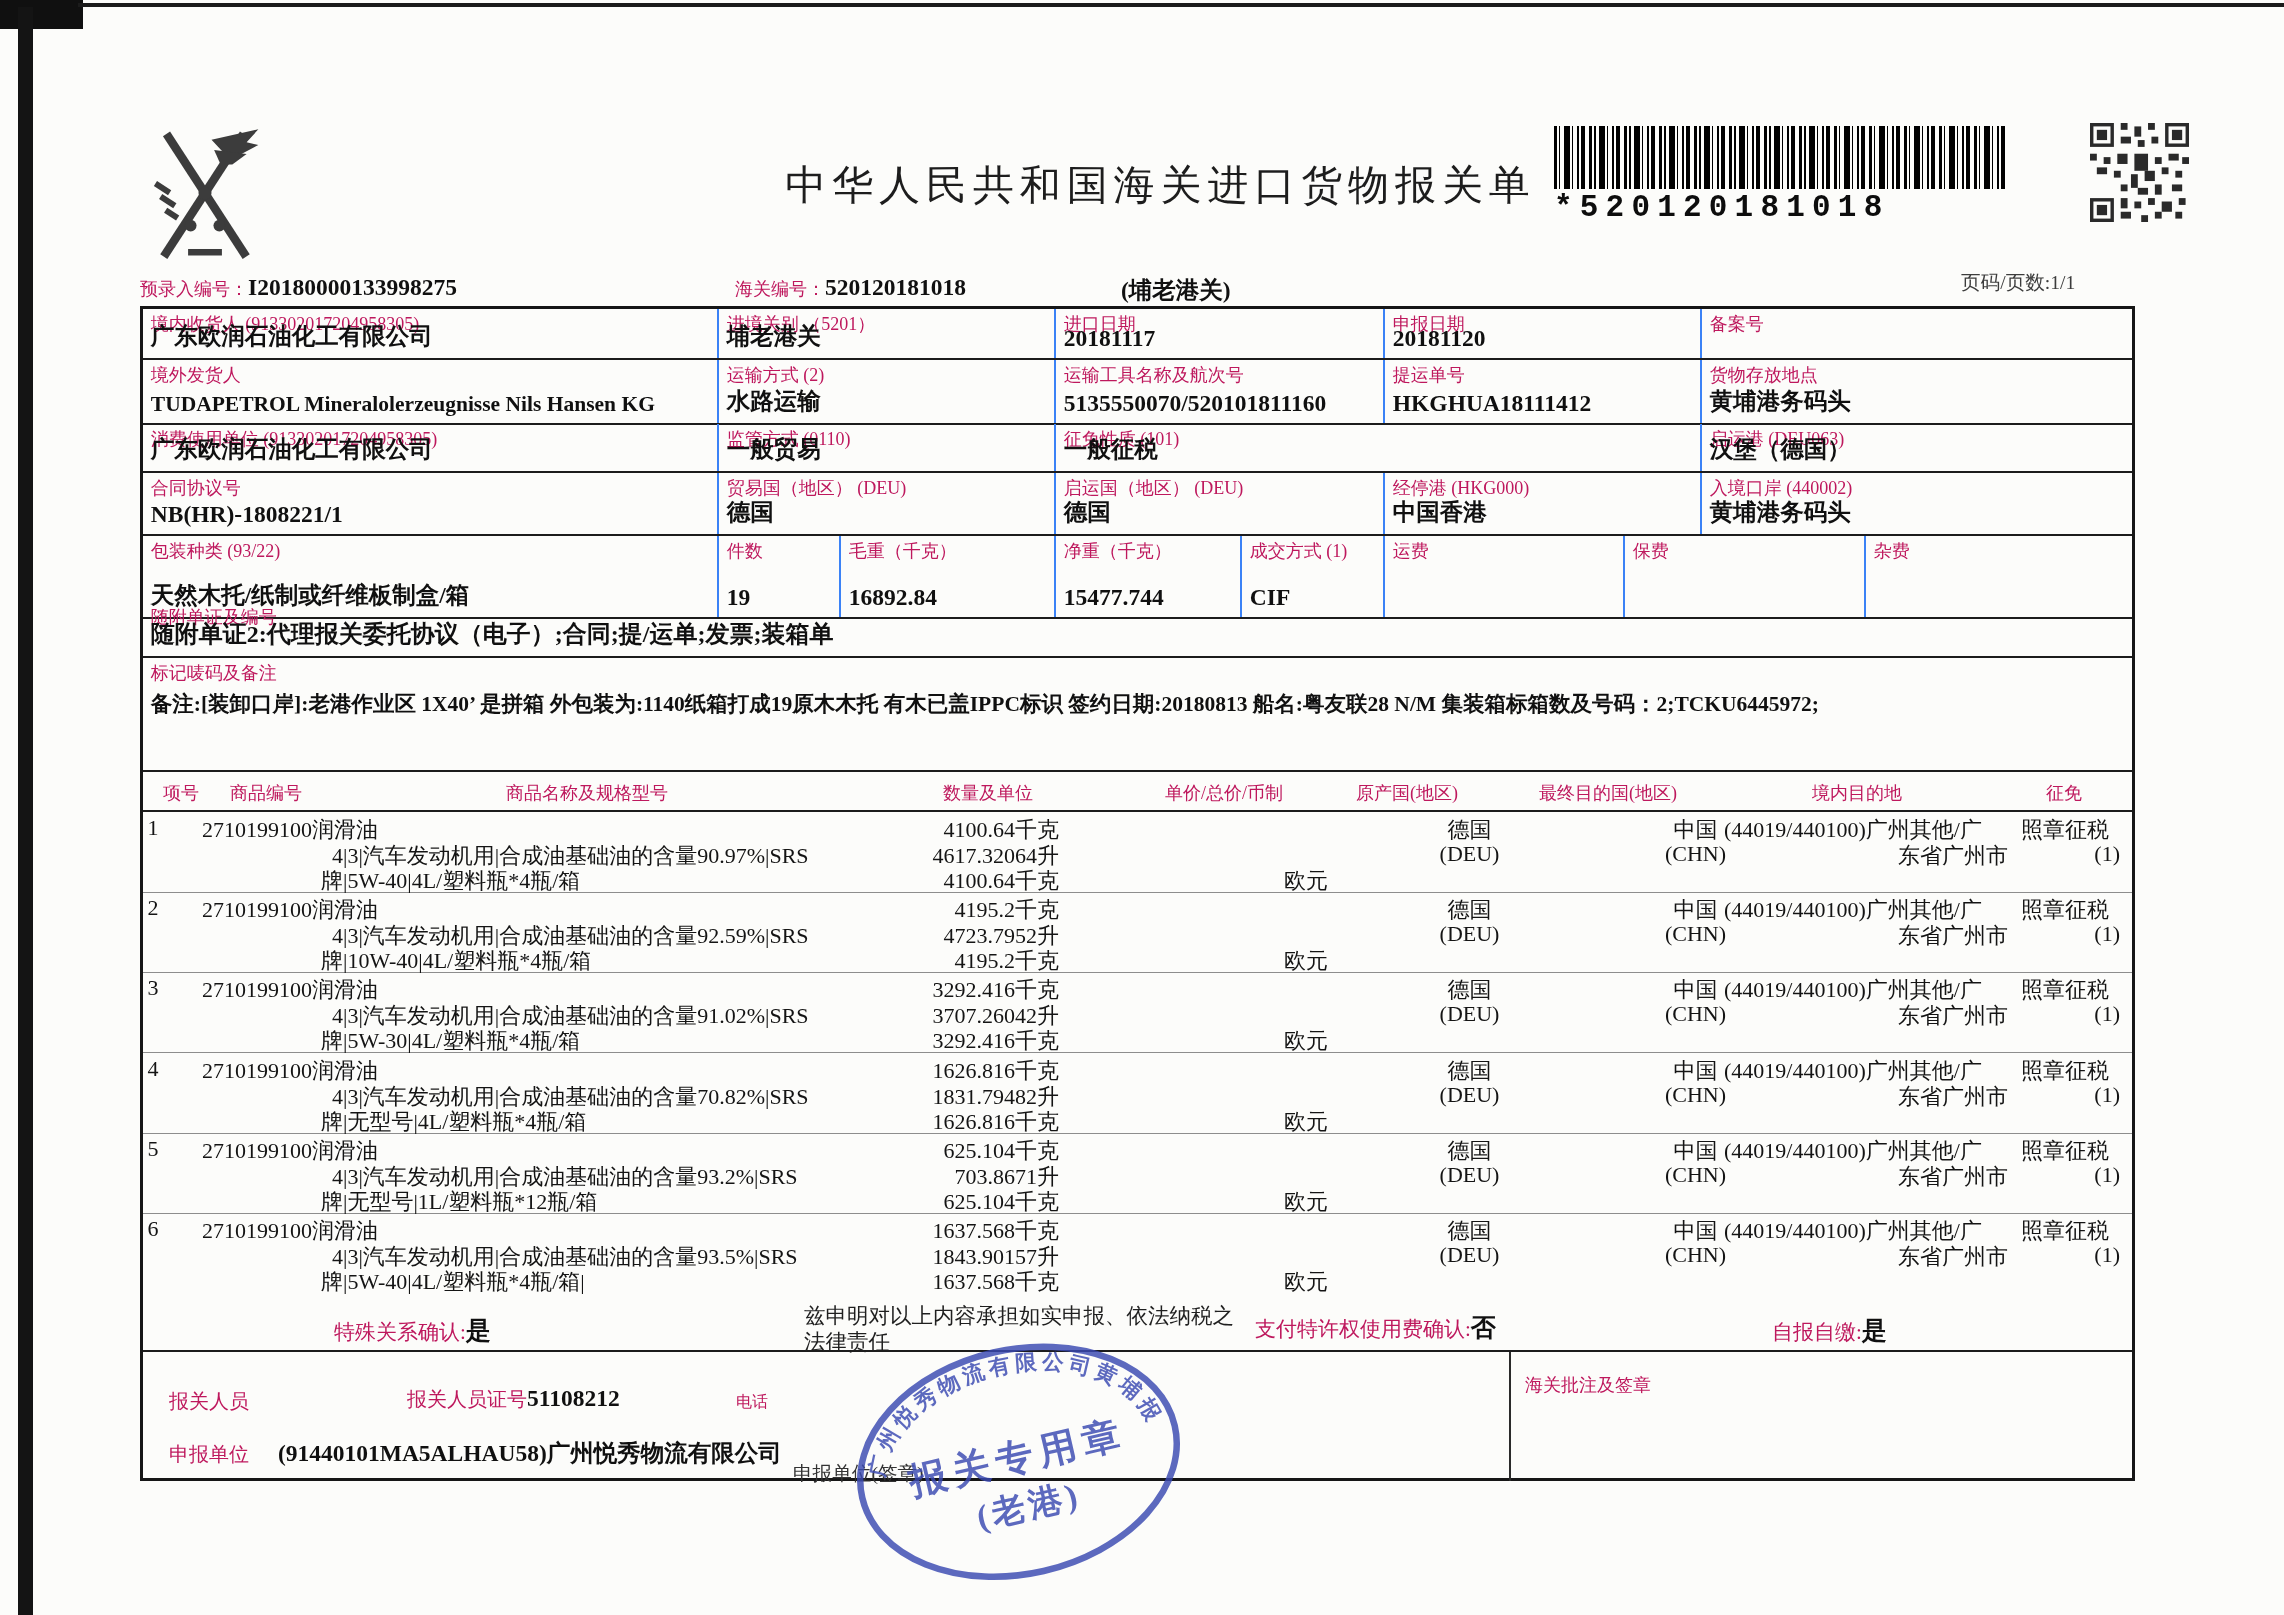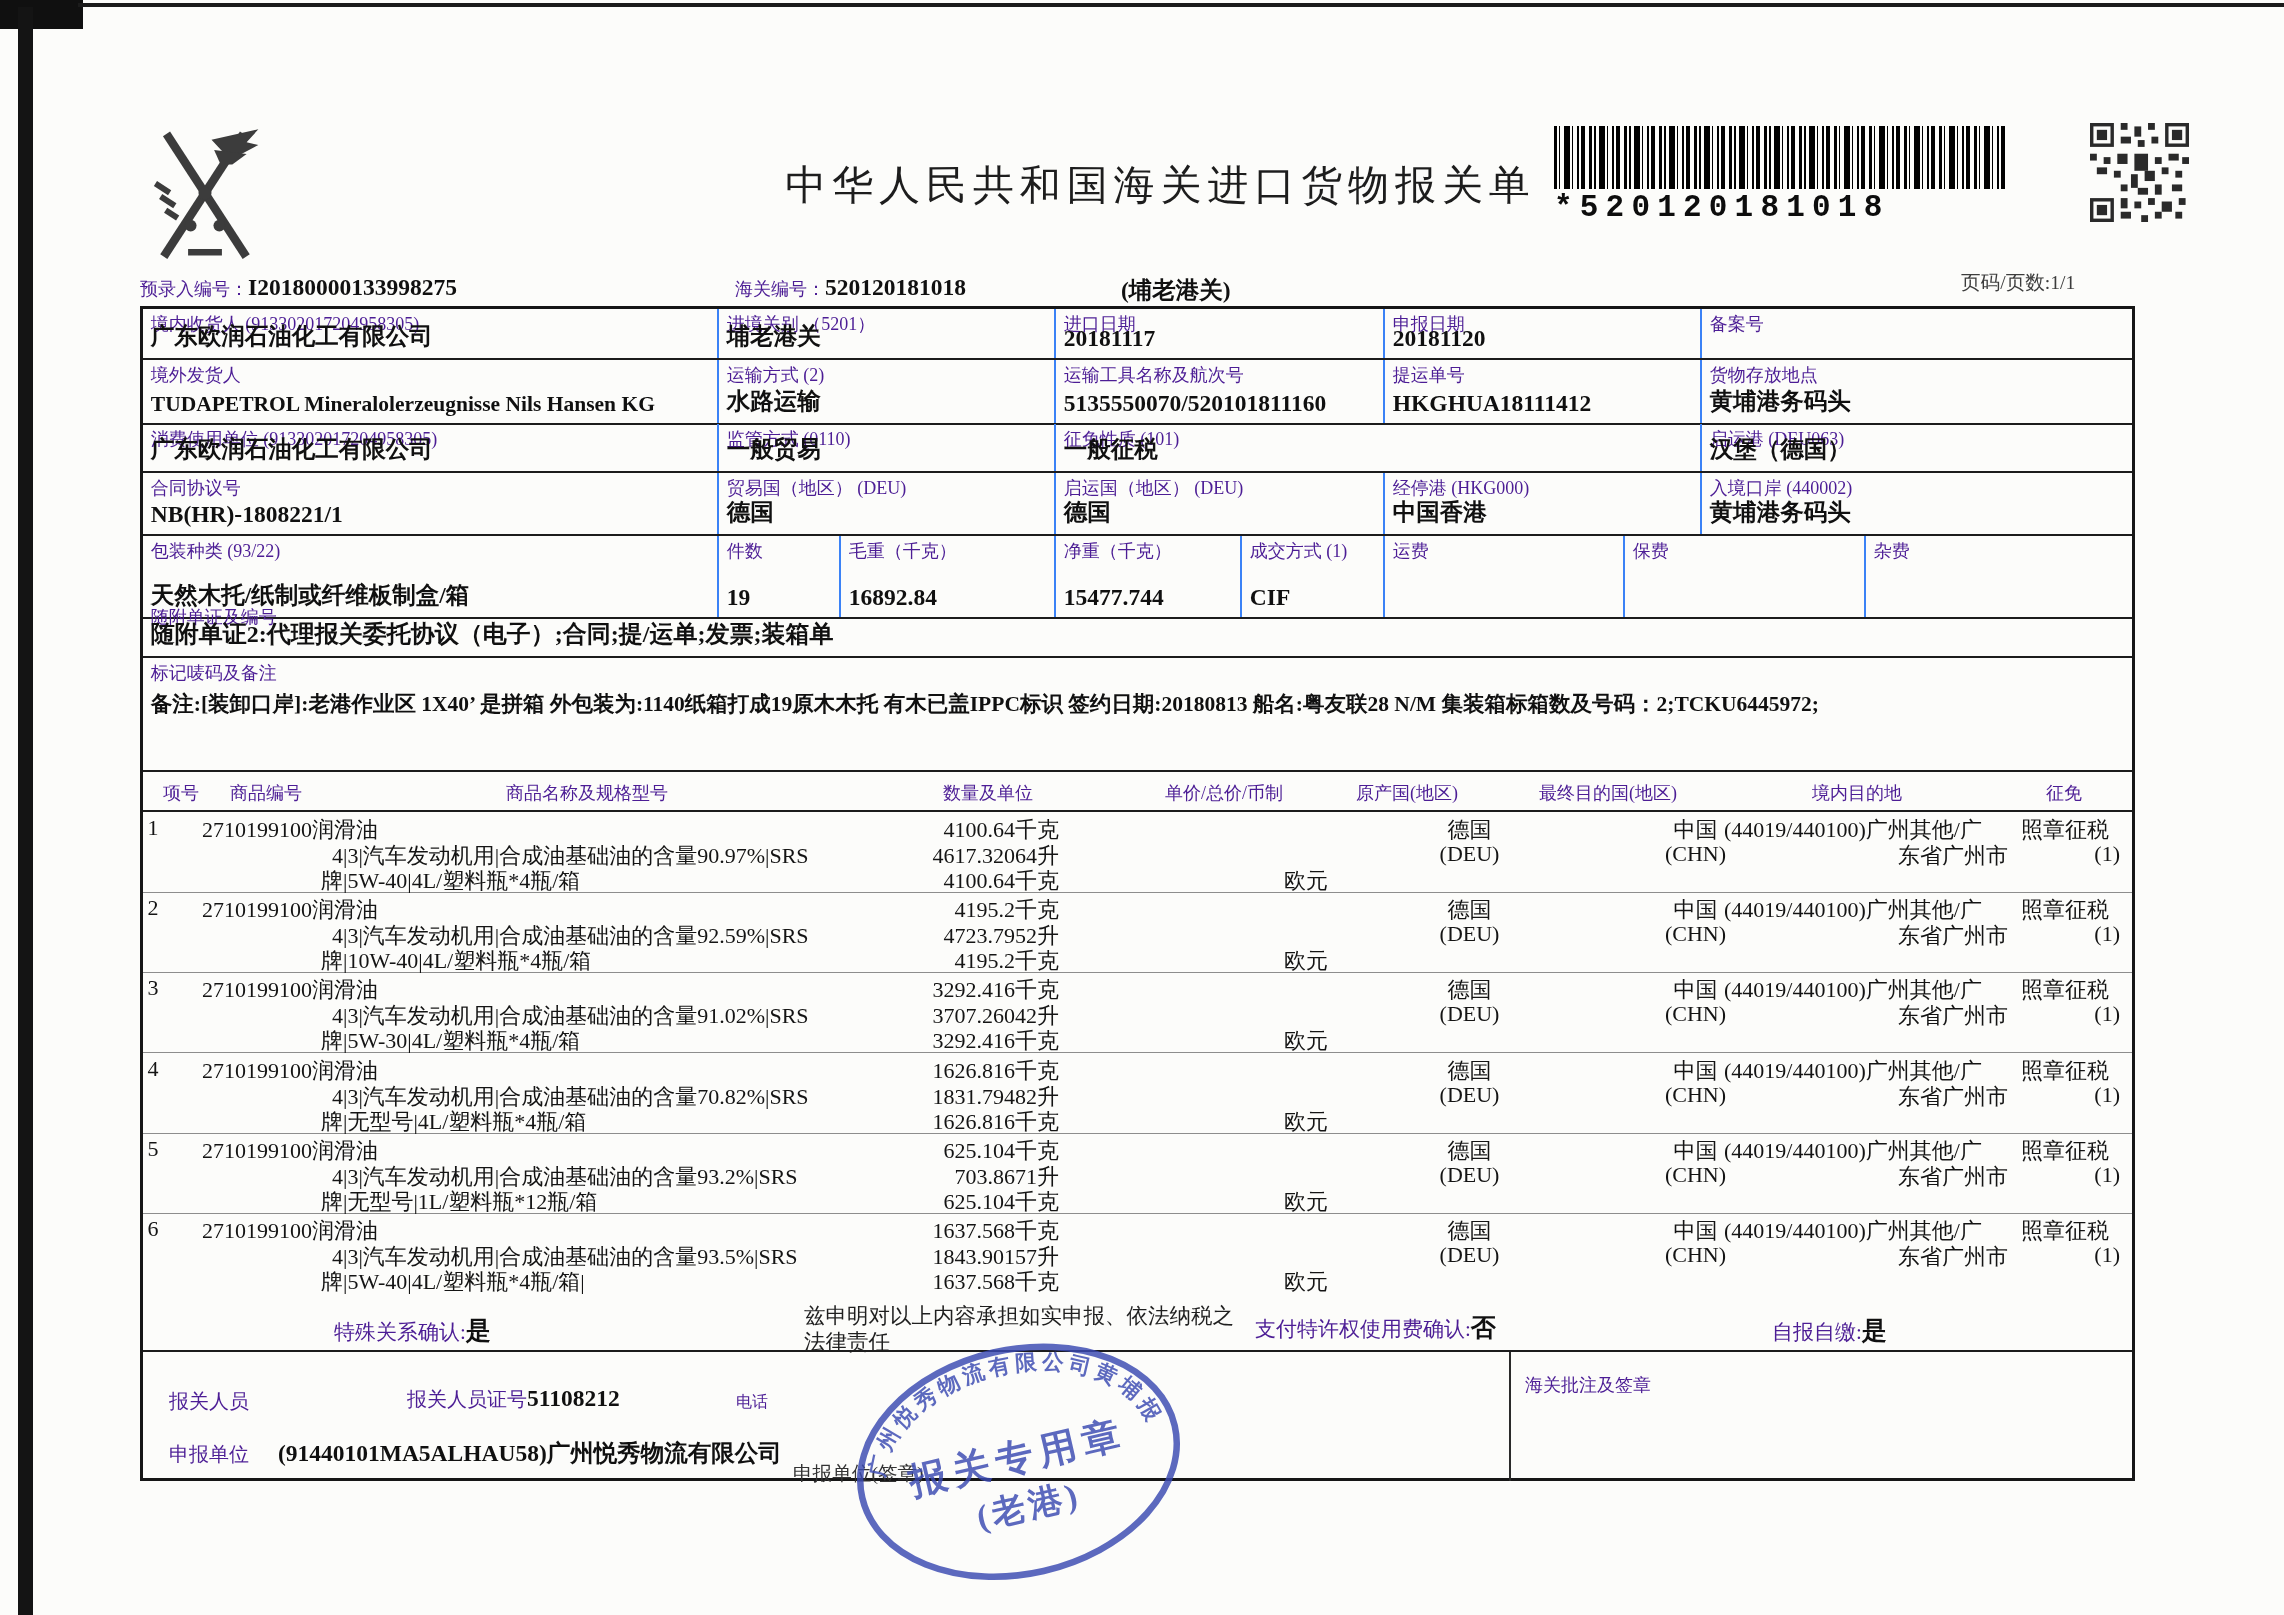--- a/index.html
+++ b/index.html
@@ -27,21 +27,21 @@
       #000 23px 25px,#fcfcfa 25px 27px,#000 27px 31px,#fcfcfa 31px 35px);
   }
   .barcode-text{
     position:absolute;left:1554px;top:190px;width:455px;
     font-family:"Liberation Mono","DejaVu Sans Mono",monospace;
     font-size:31px;font-weight:bold;letter-spacing:7.2px;color:#0d0d0d;white-space:nowrap;
   }
   .qr{position:absolute;left:2090px;top:123px;}
   .page-num{position:absolute;left:1961px;top:269px;font-size:19.6px;color:#3c3c3c;}
   
-  .lbl{color:#4c1d95;font-size:18px;}
+  .lbl{color:#be185d;font-size:18px;}
   .val{color:#101010;font-size:23.5px;font-weight:600;}
   .preline{position:absolute;top:274px;white-space:nowrap;}
   
   .sheet{position:absolute;left:140px;top:306px;width:1995px;height:1175px;
          border:3.3px solid #161616;box-sizing:border-box;background:transparent;}
   .band{position:absolute;left:0;width:1989px;box-sizing:border-box;}
   .band.hline{border-bottom:2.6px solid #1c1c1c;}
   .cell{position:absolute;top:0;bottom:0;box-sizing:border-box;border-left:2px solid #3b82f6;}
   .cell.first{border-left:none;}
   .cell .lbl{position:absolute;left:7.8px;top:3.3px;white-space:nowrap;}

